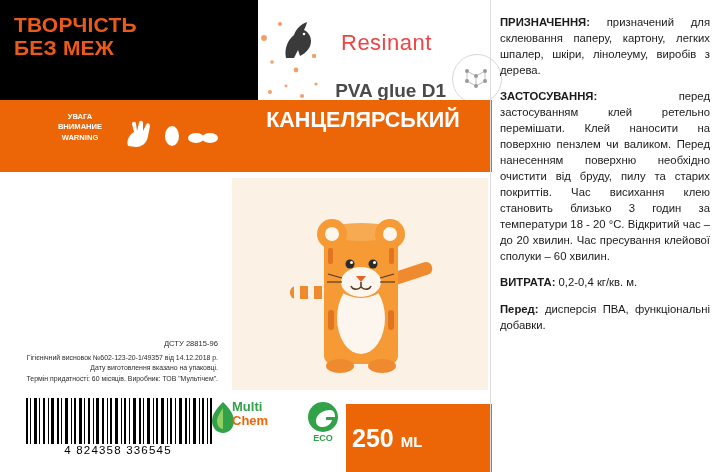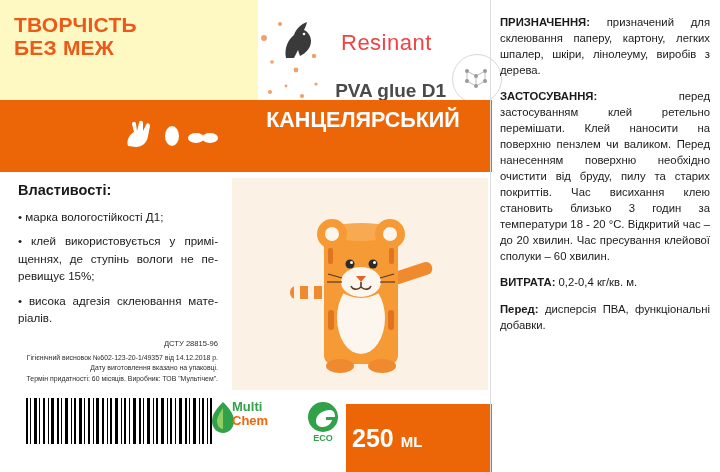--- a/index.html
+++ b/index.html
@@ -19,21 +19,21 @@
     box-sizing:border-box;
     color:#1a1a1a;
   }
   .right-col p{margin:0 0 10px 0;font-size:11.3px;line-height:1.42;text-align:justify;}
   .right-col b{font-weight:bold;}
   .lead{font-weight:bold;}
 
   
   .top-left{
     position:absolute;left:0;top:0;width:258px;height:100px;
-    background:#fef9c3;
+    background:#000000;
   }
   .creativity{
     position:absolute;left:14px;top:14px;width:240px;
     color:#ea5a1b;font-weight:bold;font-size:21px;line-height:1.08;
     letter-spacing:.2px;
   }
   .dots{
     position:absolute;left:120px;top:0px;width:200px;height:110px;
     pointer-events:none;
   }
@@ -191,46 +191,43 @@
           <circle cx="32" cy="16" r="2"></circle>
         <circle cx="14" cy="26" r="2"></circle>
           <circle cx="32" cy="26" r="2"></circle>
           <circle cx="23" cy="31" r="2"></circle>
       </g>
     </svg>
   </div>
 
   <div class="orange-band"></div>
 
+  <div class="warn">
+    <div>УВАГА</div>
+    <div>ВНИМАНИЕ</div>
+    <div>WARNING</div>
+  </div>
 
   <svg class="warn-icons" width="96" height="40" viewBox="0 0 96 40">
 
     <path d="M4 30 C2 24 6 18 10 16 L8 8 C8 5 12 5 12 8 L13 15 L15 7 C15 4 19 4 19 7 L19 15 L22 9 C23 6 26 7 26 10 L24 20 C23 27 18 31 12 31 Z" fill="#ffffff"></path>
 
     <ellipse cx="48" cy="20" rx="7" ry="10" fill="#ffffff"></ellipse>
 
     <g fill="#ffffff">
       <ellipse cx="72" cy="22" rx="8" ry="5"></ellipse>
       <ellipse cx="86" cy="22" rx="8" ry="5"></ellipse>
       <rect x="78" y="20" width="4" height="3"></rect>
     </g>
   </svg>
 
   <div class="klei">
     <div>КАНЦЕЛЯРСЬКИЙ</div>
   </div>
 
-  <div class="props">
-    <h3>Властивості:</h3>
-    <ul>
-      <li>• марка вологостійкості Д1;</li>
-      <li>• клей використовується у примі-щеннях, де ступінь вологи не пе-ревищує 15%;</li>
-      <li>• висока адгезія склеювання мате-ріалів.</li>
-    </ul>
-  </div>
 
   <div class="fine">
     <div class="dstu">ДСТУ 28815-96</div>
     <div>Гігієнічний висновок №602-123-20-1/49357 від 14.12.2018 р.</div>
     <div>Дату виготовлення вказано на упаковці.</div>
     <div>Термін придатності: 60 місяців. Виробник: ТОВ "Мультічем".</div>
   </div>
 
   <div class="photo">
     <svg width="256" height="212" viewBox="0 0 256 212">
@@ -329,20 +326,21 @@
           <rect x="161" y="0" width="2" height="46"></rect>
         <rect x="165" y="0" width="1" height="46"></rect>
           <rect x="169" y="0" width="3" height="46"></rect>
         <rect x="175" y="0" width="1" height="46"></rect>
           <rect x="178" y="0" width="2" height="46"></rect>
         <rect x="183" y="0" width="1" height="46"></rect>
           <rect x="186" y="0" width="2" height="46"></rect>
       </g>
     </svg>
   </div>
+  <div class="barcode-num">4 824358 336545</div>
 
   <div class="multichem">
     <svg width="30" height="40" viewBox="0 0 30 40">
       <path d="M15 4 C9 10 4 16 4 23 C4 30 9 35 15 35 C21 35 26 30 26 23 C26 16 21 10 15 4 Z" fill="#31a14a"></path>
       <path d="M15 10 C12 15 9 19 9 23 C9 28 12 31 15 31 Z" fill="#8fcf63"></path>
     </svg>
   </div>
   <div class="mc-text">
     <span>Multi</span><br>
     <span class="chem">Chem</span>

